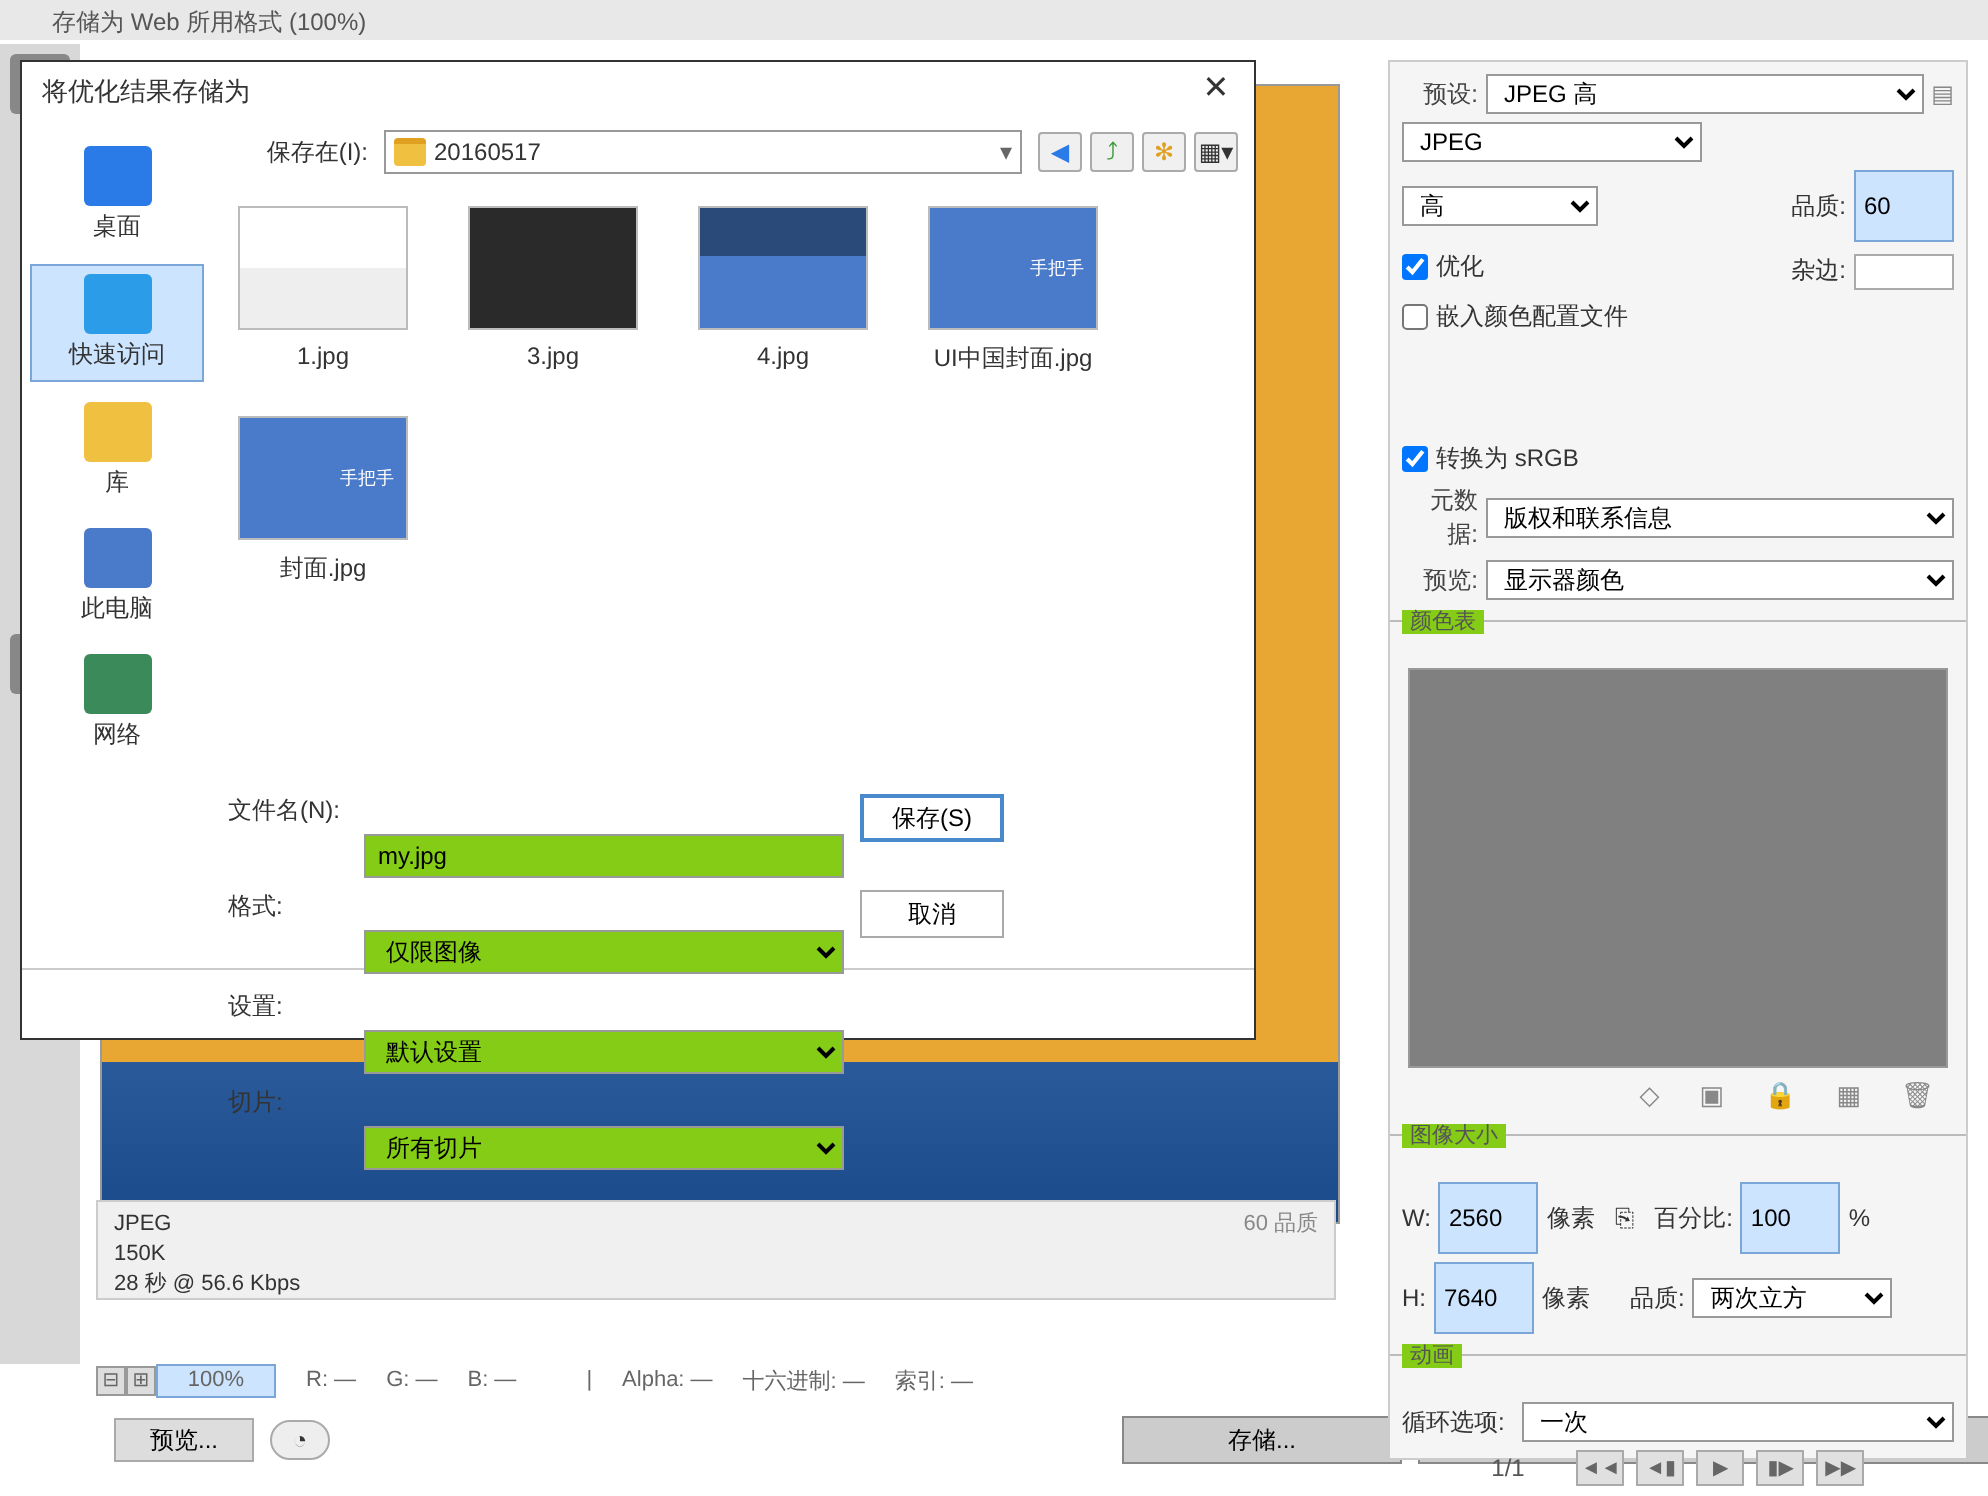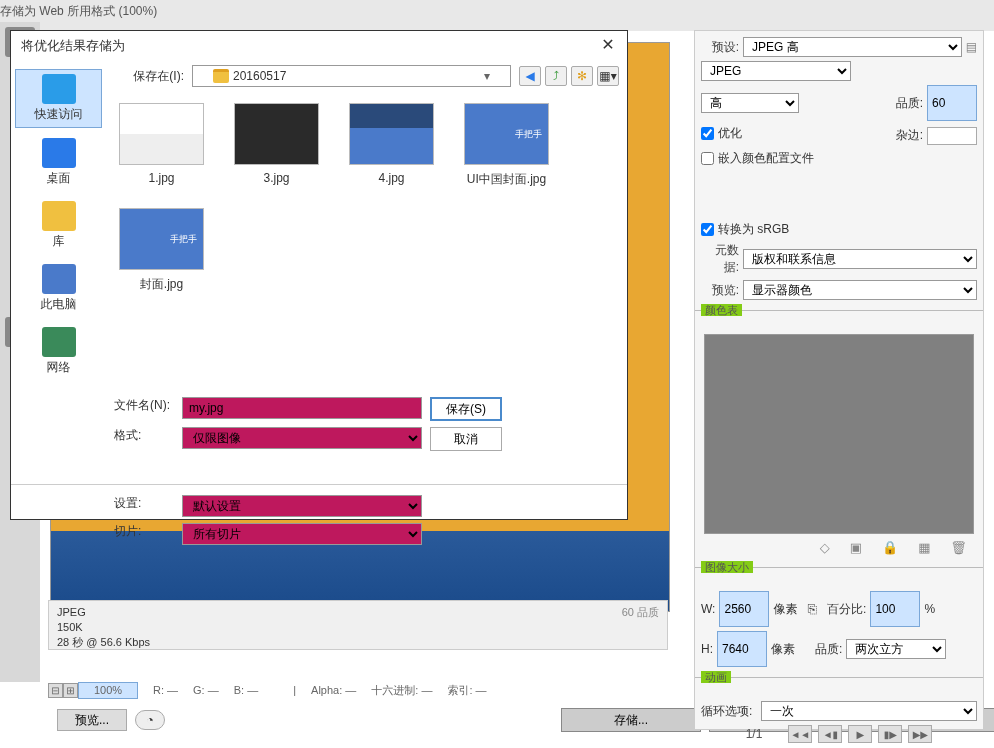--- a/index.html
+++ b/index.html
@@ -1,19 +1,19 @@
 <!DOCTYPE html>
 <html><head>
 <meta charset="utf-8">
 <style>
 * { box-sizing: border-box; margin: 0; padding: 0; font-family: "Microsoft YaHei", sans-serif; }
 body { width: 994px; height: 748px; background: #fff; font-size: 12px; color: #333; position: relative; overflow: hidden; }
 
 .main-window { position: absolute; top: 0; left: 0; right: 0; bottom: 0; }
-.titlebar { height: 31px; background: #e8e8e8; padding: 3px 0; color: #555; font-size: 12px; }
+.titlebar { height: 20px; background: #e8e8e8; padding: 3px 26px; color: #555; font-size: 12px; }
 
 .canvas-area { position: absolute; top: 22px; left: 40px; width: 650px; height: 660px; }
 .canvas-bg { position: absolute; top: 20px; left: 10px; width: 620px; height: 570px; background: #e8a732; border: 1px solid #999; }
 .canvas-blue { position: absolute; bottom: 0; left: 0; width: 100%; height: 80px; background: linear-gradient(to top, #1a4a8a, #2a5a9a); }
 
 .left-strip { position: absolute; top: 22px; left: 0; width: 40px; height: 660px; background: #d8d8d8; }
 .left-strip-item { width: 30px; height: 30px; margin: 5px; background: #888; border-radius: 3px; }
 
 .status-panel { position: absolute; top: 600px; left: 48px; width: 620px; height: 50px; background: #f0f0f0; border: 1px solid #ccc; padding: 4px 8px; font-size: 11px; line-height: 15px; }
 .status-panel .right { float: right; color: #888; }
@@ -48,37 +48,37 @@
 .dlg-close { width: 18px; height: 18px; font-size: 16px; cursor: pointer; text-align: center; line-height: 16px; }
 .dlg-body { display: flex; height: 423px; }
 .dlg-sidebar { width: 95px; background: #fff; padding: 8px 4px; }
 .sb-item { display: flex; flex-direction: column; align-items: center; margin-bottom: 6px; cursor: pointer; padding: 4px; }
 .sb-item.active { background: #cde4ff; border: 1px solid #7aa7d8; }
 .sb-icon { width: 34px; height: 30px; margin-bottom: 2px; }
 .sb-label { font-size: 12px; color: #333; }
 .dlg-main { flex: 1; padding: 4px 8px; }
 .path-row { display: flex; align-items: center; gap: 8px; margin-bottom: 8px; }
 .path-label { width: 70px; text-align: right; font-size: 12px; }
-.path-select { flex: 1; height: 22px; border: 1px solid #999; background: #fff; display: flex; align-items: center; padding: 0 20px; gap: 4px; }
+.path-select { flex: 1; height: 22px; border: 1px solid #999; background: #fff; display: flex; align-items: center; padding: 0 4px; gap: 4px; }
 .folder-ico { width: 16px; height: 14px; background: #f0c040; border-radius: 2px; border-top: 3px solid #e0a020; }
 .path-icons { display: flex; gap: 4px; }
 .path-icon-btn { width: 22px; height: 20px; border: 1px solid #aaa; background: #f0f0f0; border-radius: 2px; cursor: pointer; display: inline-flex; align-items: center; justify-content: center; }
 .file-grid { height: 300px; padding: 8px 0; display: flex; flex-wrap: wrap; align-content: flex-start; gap: 20px; }
 .file-item { width: 95px; display: flex; flex-direction: column; align-items: center; cursor: pointer; }
 .file-thumb { width: 85px; height: 62px; border: 1px solid #bbb; background: #ddd; margin-bottom: 6px; padding-left: 44px; }
 .file-name { font-size: 12px; text-align: center; }
 .thumb1 { background: linear-gradient(#fff 50%, #eee 50%); }
 .thumb3 { background: #2a2a2a; }
 .thumb4 { background: linear-gradient(#2a4a7a 40%, #4a7aca 40%); }
 .thumb5 { background: #4a7aca; display: flex; align-items: center; justify-content: center; color: #fff; font-size: 9px; }
 .thumb6 { background: #4a7aca; display: flex; align-items: center; justify-content: center; color: #fff; font-size: 9px; }
 .form-rows { margin-top: 2px; }
 .form-row { display: flex; align-items: flex-start; margin-bottom: 6px; gap: 8px; }
 .form-label { width: 60px; font-size: 12px; }
-.form-input { width: 240px; height: 22px; border: 1px solid #999; background: #be185d; padding: 0 6px; font-size: 12px; }
+.form-input { width: 240px; height: 22px; border: 1px solid #999; background: #84cc16; padding: 0 6px; font-size: 12px; margin-top: 20px; }
 .form-btn { width: 72px; height: 24px; border: 2px solid #4a8acc; background: #fff; cursor: pointer; font-size: 12px; }
 .form-btn.cancel { border: 1px solid #aaa; }
 .dlg-bottom { border-top: 1px solid #ccc; padding: 10px 8px 10px 103px; }
 </style>
 </head>
 <body>
 
 <div class="main-window">
   <div class="titlebar">存储为 Web 所用格式 (100%)</div>
 
@@ -210,27 +210,27 @@
     </div>
   </div>
 
   <div class="save-dialog">
     <div class="dlg-title">
       <span>将优化结果存储为</span>
       <span class="dlg-close">✕</span>
     </div>
     <div class="dlg-body">
       <div class="dlg-sidebar" id="dlg-sidebar">
+          <div class="sb-item">
+            <div class="sb-icon" style="background:#2a7ae8;border-radius:3px"></div>
+            <span class="sb-label">桌面</span>
+          </div>
           <div class="sb-item active">
             <div class="sb-icon" style="background:#2a9ce8;border-radius:3px"></div>
             <span class="sb-label">快速访问</span>
-          </div>
-          <div class="sb-item">
-            <div class="sb-icon" style="background:#2a7ae8;border-radius:3px"></div>
-            <span class="sb-label">桌面</span>
           </div>
           <div class="sb-item">
             <div class="sb-icon" style="background:#f0c040;border-radius:3px"></div>
             <span class="sb-label">库</span>
           </div>
           <div class="sb-item">
             <div class="sb-icon" style="background:#4a7aca;border-radius:3px"></div>
             <span class="sb-label">此电脑</span>
           </div>
           <div class="sb-item">

